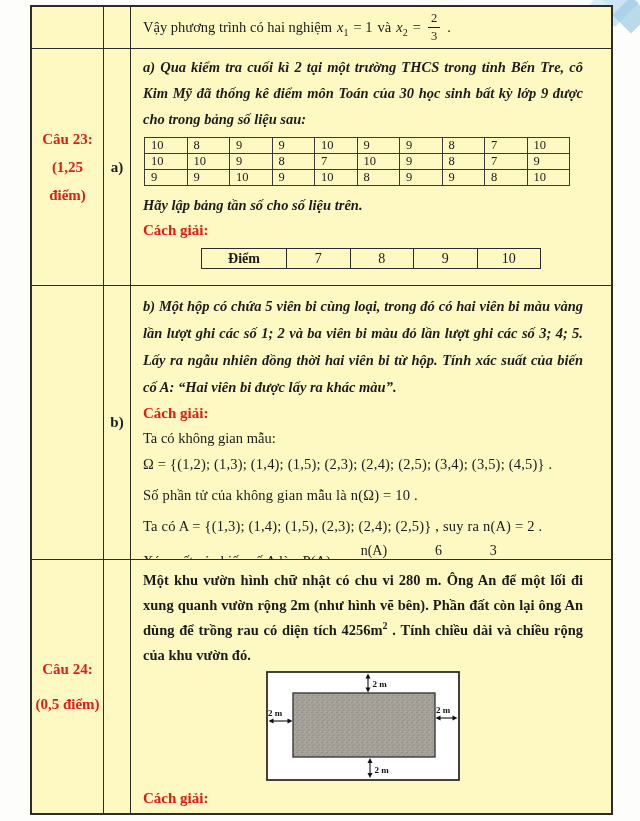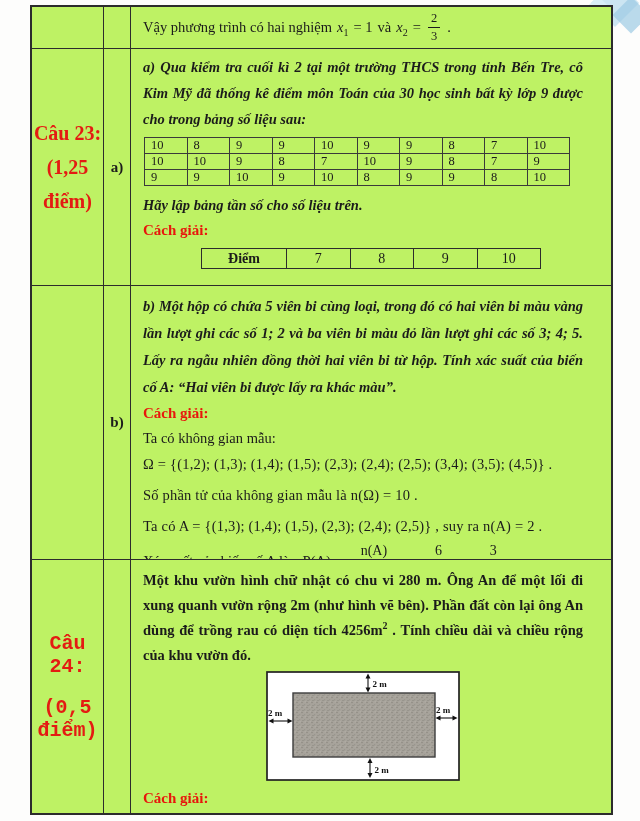--- a/index.html
+++ b/index.html
@@ -19,31 +19,31 @@
   .wm2 { width:26px; height:26px; background:#9ccbe4; opacity:.7; transform:rotate(45deg); left:38px; top:18px; }
   .wm3 { width:20px; height:20px; background:#d9edf7; opacity:.9; transform:rotate(45deg); left:8px; top:16px; }
 
   .doc-table {
     position: absolute; left: 30px; top: 5px;
     width: 583px; height: 810px;
     border: 2px solid #2c2c2c;
     display: grid;
     grid-template-columns: 72px 27px 1fr;
     grid-template-rows: 42px 237px 274px 1fr;
-    background:#bef264;
+    background:#fef9c3;
     z-index:1;
   }
   .doc-table > div { border-right:1.6px solid #2c2c2c; border-bottom:1.6px solid #2c2c2c; overflow:hidden; }
   .doc-table > div.last-col { border-right:none; }
   .doc-table > div.last-row { border-bottom:none; }
 
   .qlabel { display:flex; flex-direction:column; justify-content:center; align-items:center;
-            color:#e41b12; font-weight:bold; font-size:20px; text-align:center; }
+            color:#e41b12; font-weight:bold; font-size:15px; text-align:center; }
   .qlabel.g23 { gap:11px; }
-  .qlabel.g24 { gap:18px;font-family:Liberation Mono, monospace; }
+  .qlabel.g24 { gap:18px; }
   .part-label { display:flex; justify-content:center; align-items:center; font-weight:bold; font-size:15px; }
 
   .content { padding: 5px 28px 0 12px; font-size:14.5px; line-height:25px; }
   .r1content { display:flex; align-items:center; gap:5px; padding:0 12px; font-size:14.5px; }
 
   .stmt { font-weight:bold; font-style:italic; text-align:justify; line-height:26px; font-size:14.5px; }
   .stmt-b { font-weight:bold; text-align:justify; line-height:25px; font-size:14.5px; }
   .plain { font-size:14.5px; line-height:25px; }
   .sol-label { color:#e8160c; font-weight:bold; font-size:15px; line-height:25px; }
 

